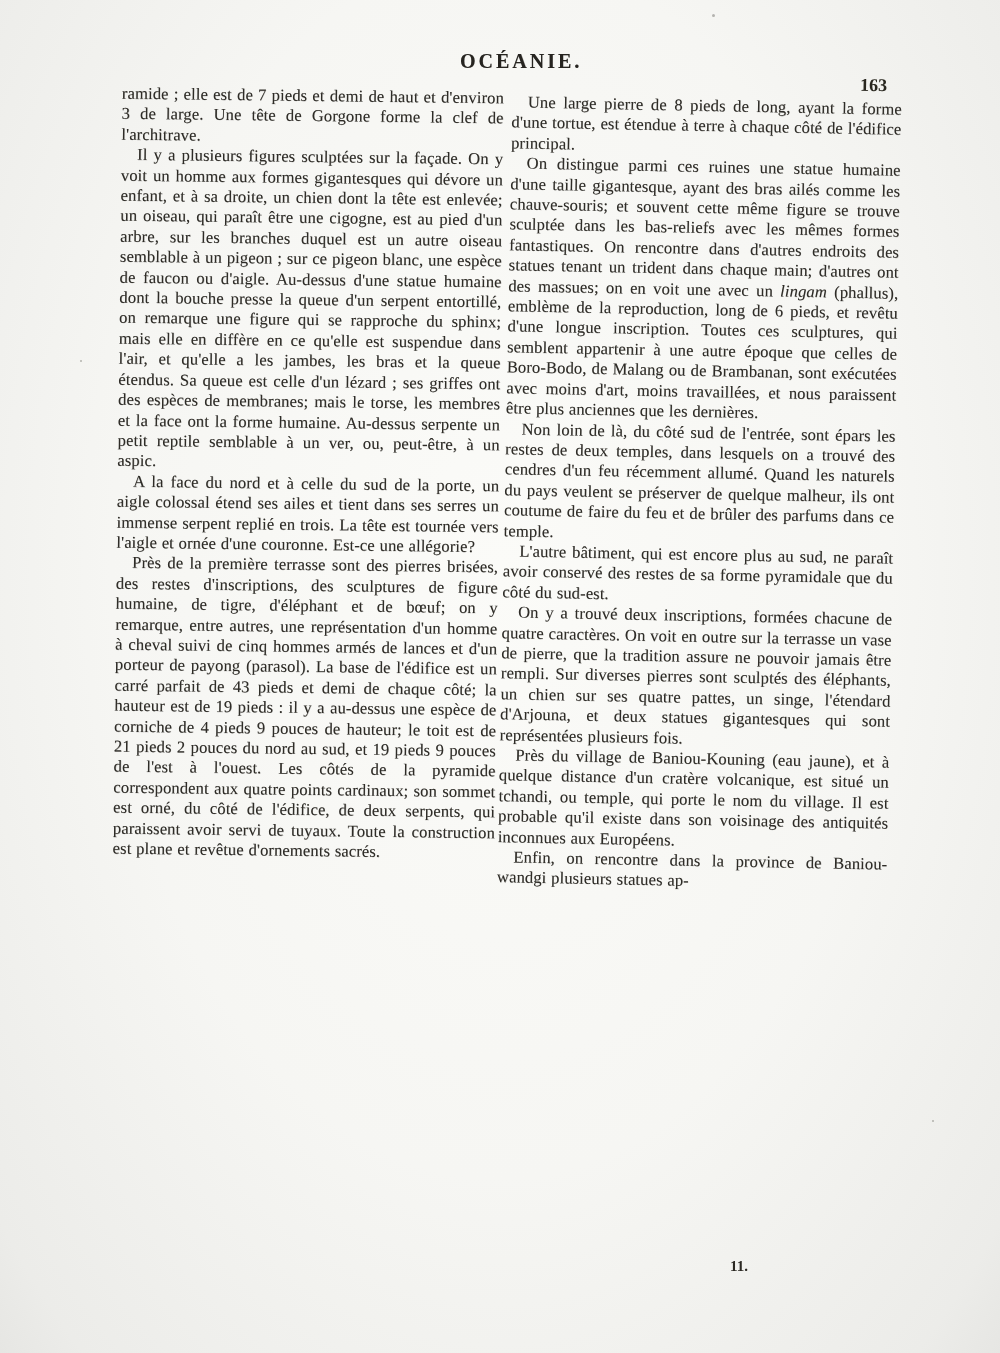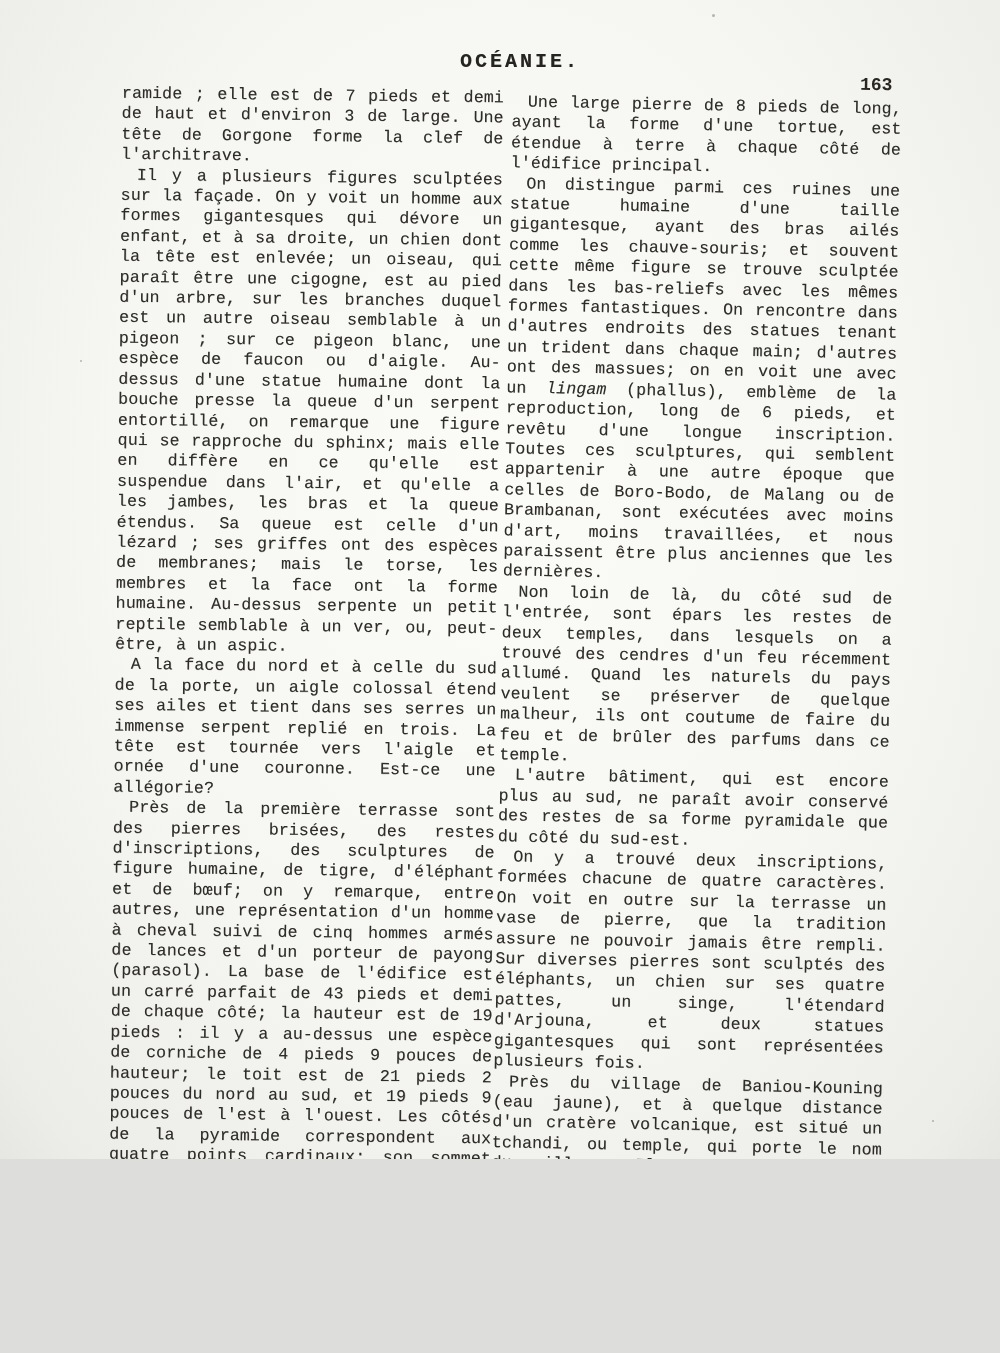--- a/index.html
+++ b/index.html
@@ -3,25 +3,25 @@
 <meta charset="utf-8">
 <style>
   html, body {
     margin: 0;
     padding: 0;
     background: #dddddb;
   }
   .page {
     position: relative;
     width: 1000px;
-    height: 1159px;
+    height: 1353px;
     margin: 0 auto;
     background: radial-gradient(ellipse at 50% 42%, #fbfbf8 0%, #f6f6f3 55%, #ecece9 92%, #e6e6e3 100%);
     overflow: hidden;
-    font-family: Liberation Mono, monospace;
+    font-family: Liberation Serif, serif;
     color: #2e2c27;
   }
   .header-title {
     position: absolute;
     top: 50px;
     left: 460px;
     font-size: 20px;
     font-weight: bold;
     letter-spacing: 3px;
     color: #262420;

